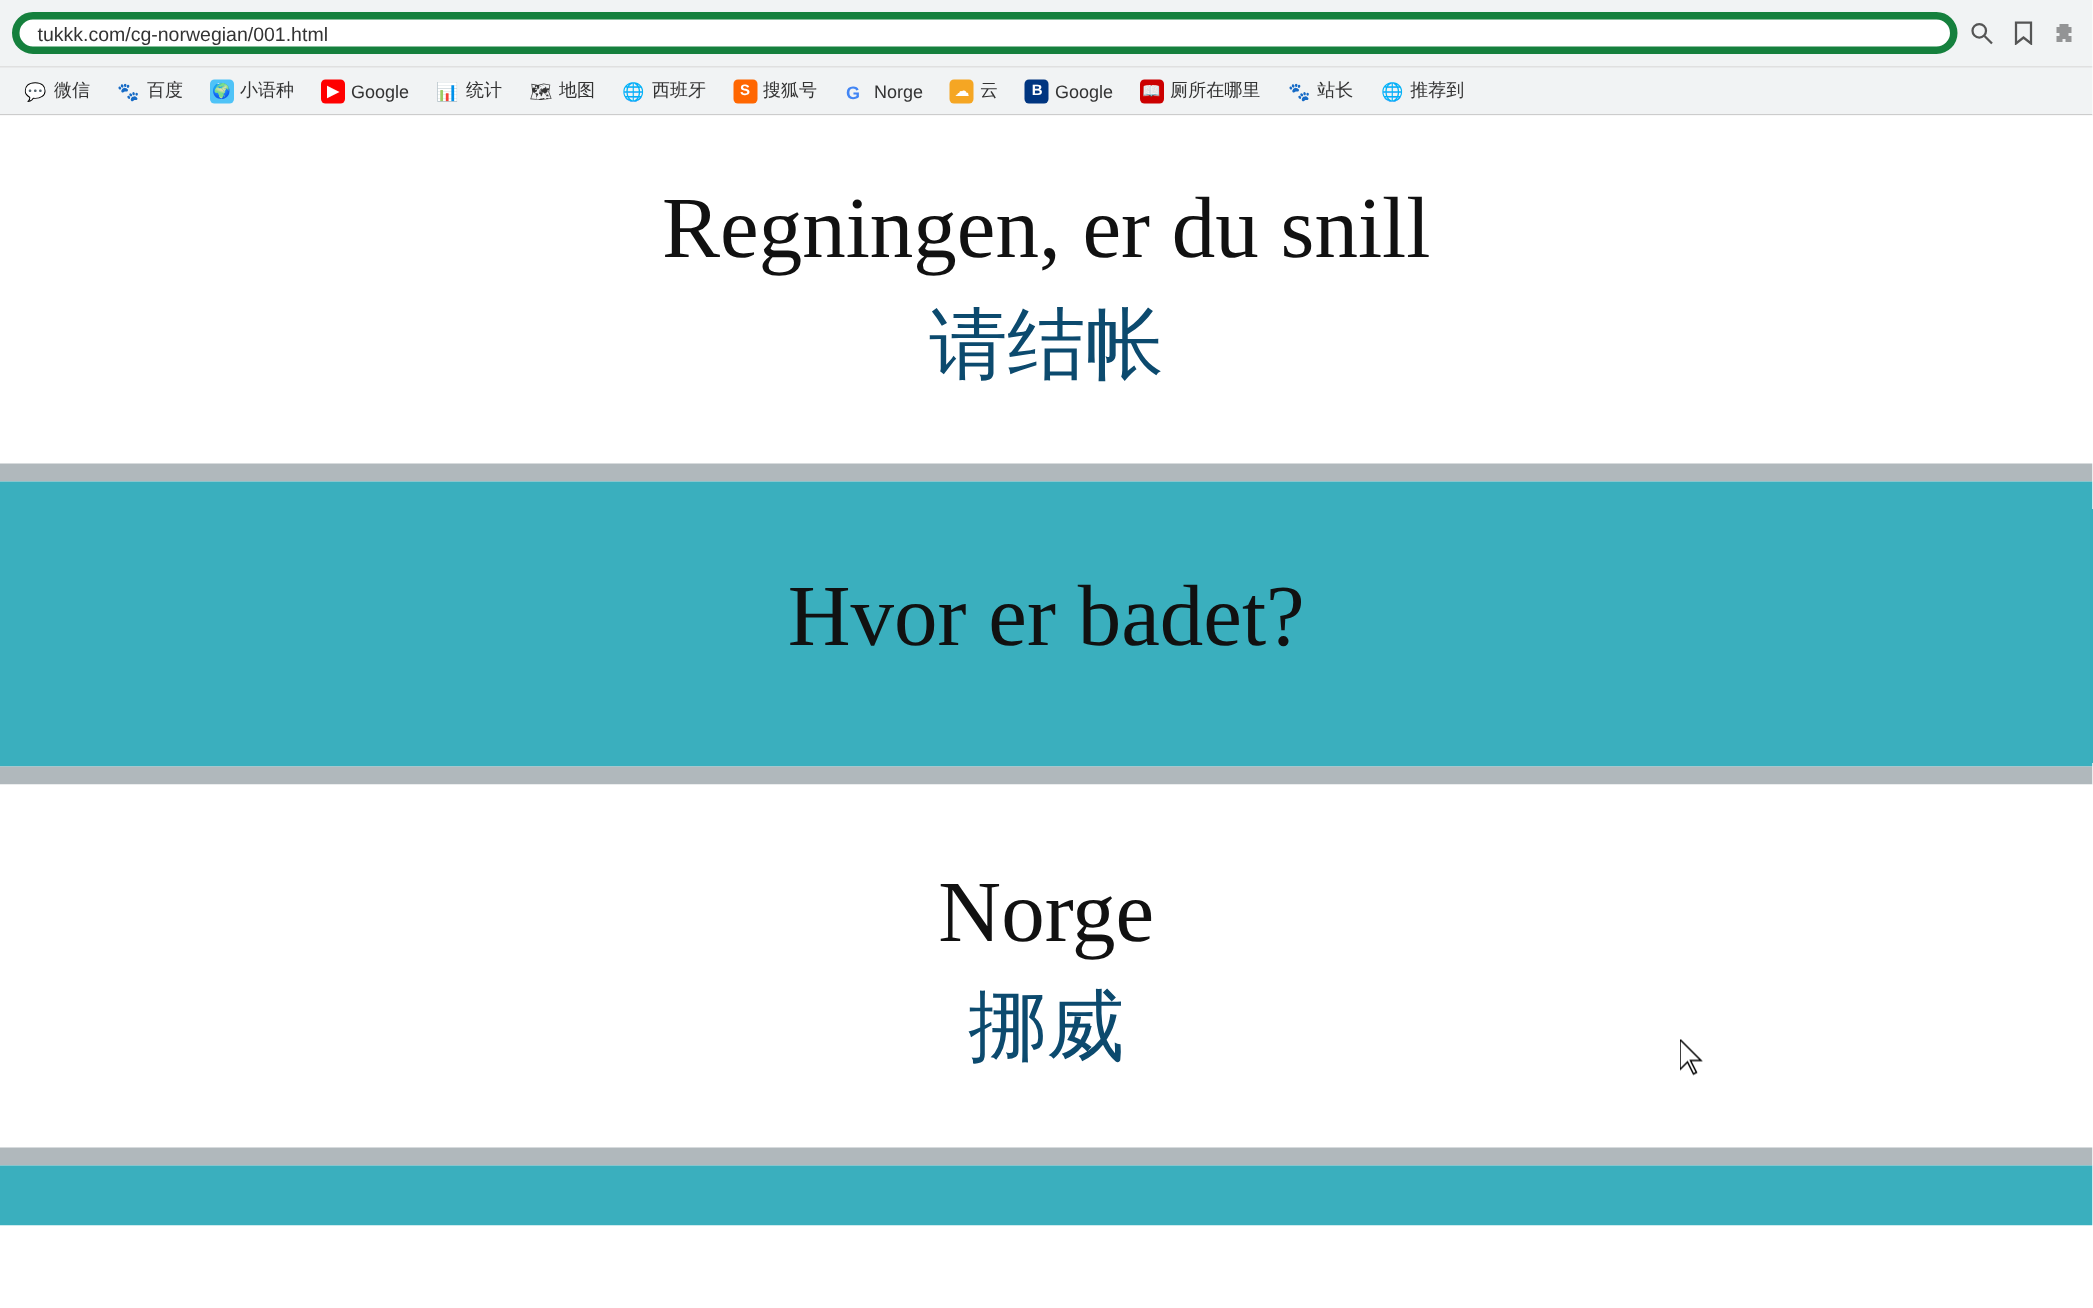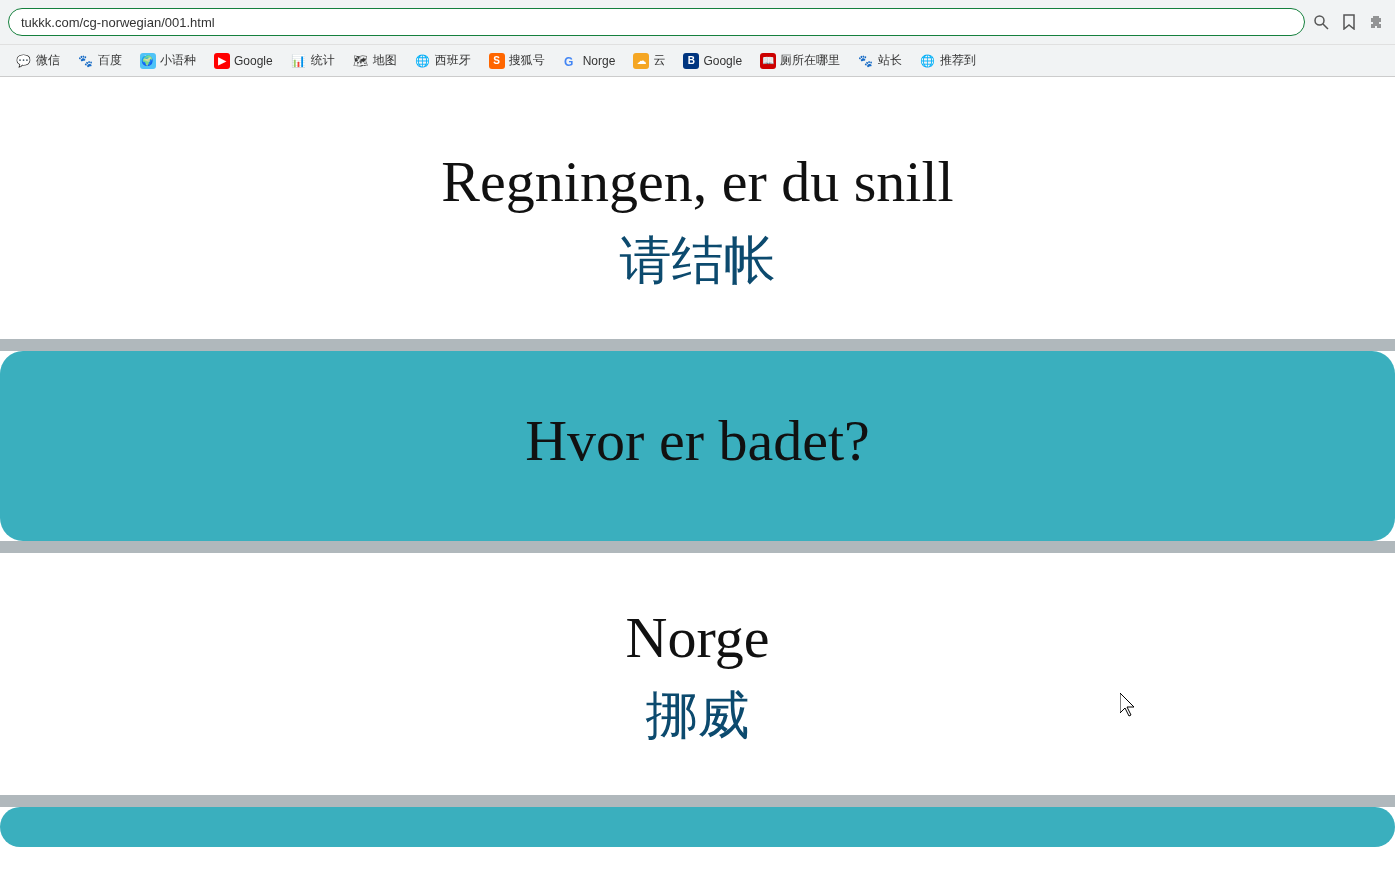--- a/index.html
+++ b/index.html
@@ -6,21 +6,21 @@
     body { font-family: Arial, sans-serif; background: #fff; overflow-x: hidden; }
 
     
     .browser-chrome {
       background: #f1f3f4;
       border-bottom: 1px solid #ccc;
     }
 
     .address-bar {
       background: #fff;
-      border: 1px solid #15803d;
+      border: 5px solid #15803d;
       border-radius: 20px;
       padding: 4px 12px;
       font-size: 13px;
       color: #333;
       display: inline-flex;
       align-items: center;
       width: 100%;
       height: 28px;
       margin: 4px 0;
     }
@@ -97,21 +97,20 @@
     .phrase-block-white {
       background: #fff;
       text-align: center;
       padding: 40px 20px;
     }
 
     .phrase-block-teal {
       background: #3aafbe;
       text-align: center;
       padding: 40px 20px;
-      border-radius: 23px;
     }
 
     .divider-gray {
       height: 12px;
       background: #b0b8bc;
     }
 
     .norwegian-text {
       font-size: 58px;
       font-weight: 400;
@@ -219,21 +218,21 @@
     </div>
     <div class="bookmark-item">
       <span class="bookmark-icon">🌐</span>
       <span>推荐到</span>
     </div>
   </div>
 </div>
 
 <div class="page-content" style="position:relative;">
 
-  <div class="phrase-block-white" style="padding: 70px 20px 45px;">
+  <div class="phrase-block-white" style="padding: 40px 20px 45px;">
     <div class="norwegian-text">Regningen, er du snill</div>
     <div class="chinese-text">请结帐</div>
   </div>
 
   <div class="divider-gray"></div>
 
   <div class="phrase-block-teal" style="padding: 55px 20px 55px;">
     <div class="norwegian-text">Hvor er badet?</div>
   </div>
 

